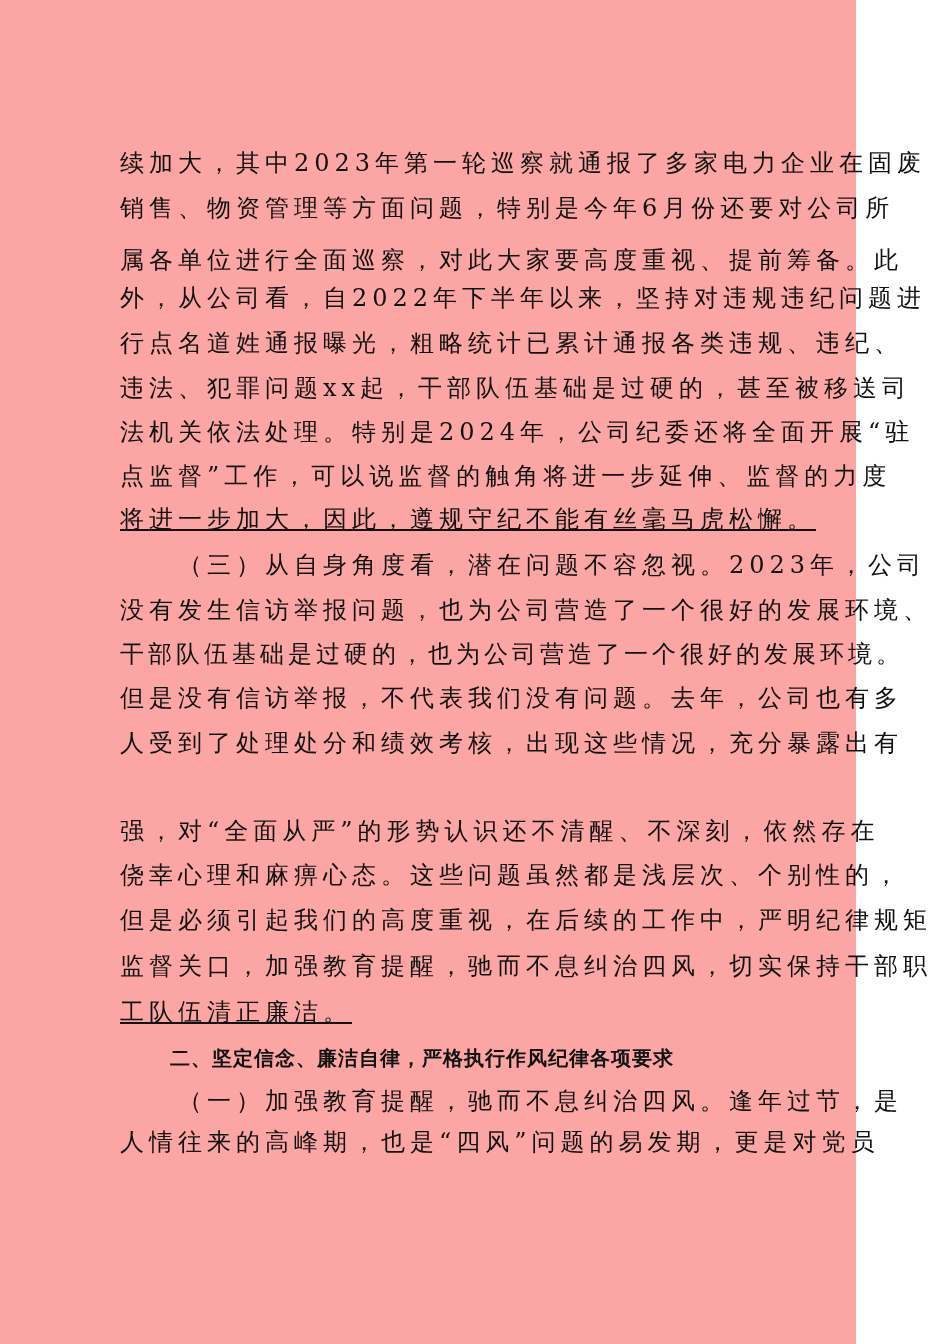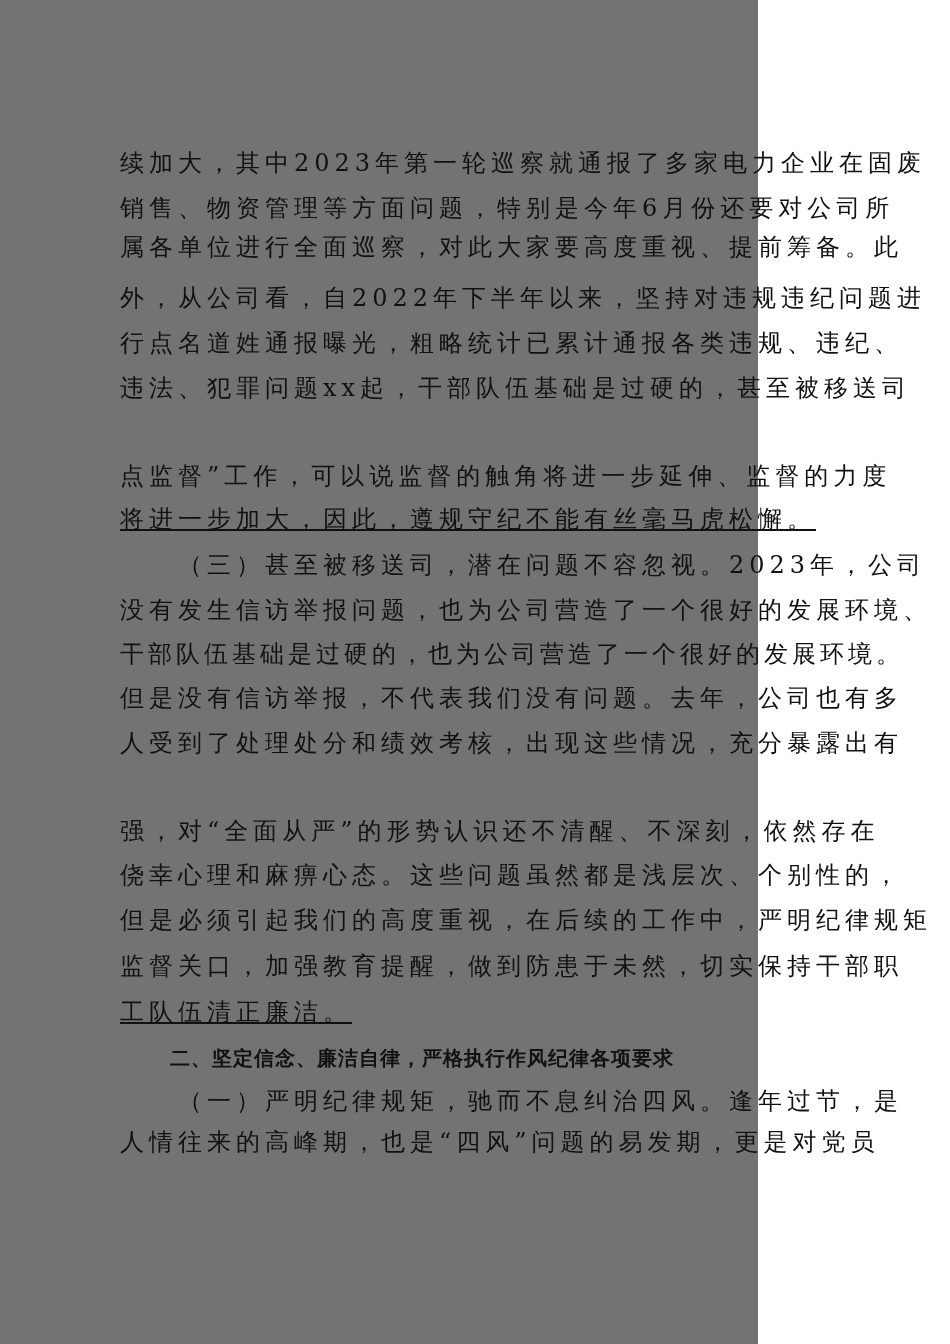--- a/index.html
+++ b/index.html
@@ -1,17 +1,17 @@
 <!DOCTYPE html>
 <html><head>
 <meta charset="utf-8">
 <style>
   html, body { margin: 0; padding: 0; background: #ffffff; }
   body { width: 950px; height: 1344px; position: relative; overflow: hidden; }
-  .page { position: absolute; left: 0; top: 0; width: 758px; height: 1344px; background: #737373; }
+  .page { position: absolute; left: 0; top: 0; width: 836px; height: 1344px; background: #fca5a5; padding-left: 20px; }
   .line {
     position: absolute;
     left: 120px;
     width: 710px;
     height: 32px;
     line-height: 32px;
     font-family: "DejaVu Serif", "Liberation Serif", serif;
     font-size: 24px;
     color: #111;
     white-space: nowrap;
@@ -35,36 +35,37 @@
     letter-spacing: 1px;
   }
 </style>
 </head>
 <body>
 
 <div class="page">
 
   <div class="line" style="top:147px">续加大，其中2023年第一轮巡察就通报了多家电力企业在固废</div>
   <div class="line" style="top:192px">销售、物资管理等方面问题，特别是今年6月份还要对公司所</div>
-  <div class="line" style="top:231px">属各单位进行全面巡察，对此大家要高度重视、提前筹备。此</div>
+  <div class="line" style="top:244px">属各单位进行全面巡察，对此大家要高度重视、提前筹备。此</div>
   <div class="line" style="top:282px">外，从公司看，自2022年下半年以来，坚持对违规违纪问题进</div>
   <div class="line" style="top:327px">行点名道姓通报曝光，粗略统计已累计通报各类违规、违纪、</div>
   <div class="line" style="top:372px">违法、犯罪问题xx起，干部队伍基础是过硬的，甚至被移送司</div>
+  <div class="line" style="top:416px">法机关依法处理。特别是2024年，公司纪委还将全面开展“驻</div>
   <div class="line" style="top:460px">点监督”工作，可以说监督的触角将进一步延伸、监督的力度</div>
   <div class="line last" style="top:503px">将进一步加大，因此，遵规守纪不能有丝毫马虎松懈。</div>
 
-  <div class="line indent" style="top:549px">（三）甚至被移送司，潜在问题不容忽视。2023年，公司</div>
+  <div class="line indent" style="top:549px">（三）从自身角度看，潜在问题不容忽视。2023年，公司</div>
   <div class="line" style="top:594px">没有发生信访举报问题，也为公司营造了一个很好的发展环境、</div>
   <div class="line" style="top:638px; letter-spacing:4px; width:722px;">干部队伍基础是过硬的，也为公司营造了一个很好的发展环境。</div>
   <div class="line" style="top:682px">但是没有信访举报，不代表我们没有问题。去年，公司也有多</div>
   <div class="line" style="top:727px">人受到了处理处分和绩效考核，出现这些情况，充分暴露出有</div>
   <div class="line" style="top:815px">强，对“全面从严”的形势认识还不清醒、不深刻，依然存在</div>
   <div class="line" style="top:859px">侥幸心理和麻痹心态。这些问题虽然都是浅层次、个别性的，</div>
   <div class="line" style="top:904px">但是必须引起我们的高度重视，在后续的工作中，严明纪律规矩</div>
-  <div class="line" style="top:950px">监督关口，加强教育提醒，做到防患于未然，切实保持干部职</div>
+  <div class="line" style="top:950px">监督关口，加强教育提醒，驰而不息纠治四风，切实保持干部职</div>
   <div class="line last" style="top:996px">工队伍清正廉洁。</div>
 
   <div class="heading" style="top:1041px">二、坚定信念、廉洁自律，严格执行作风纪律各项要求</div>
 
-  <div class="line indent" style="top:1085px">（一）严明纪律规矩，驰而不息纠治四风。逢年过节，是</div>
+  <div class="line indent" style="top:1085px">（一）加强教育提醒，驰而不息纠治四风。逢年过节，是</div>
   <div class="line" style="top:1126px">人情往来的高峰期，也是“四风”问题的易发期，更是对党员</div>
 
 </div>
 
 </body></html>

